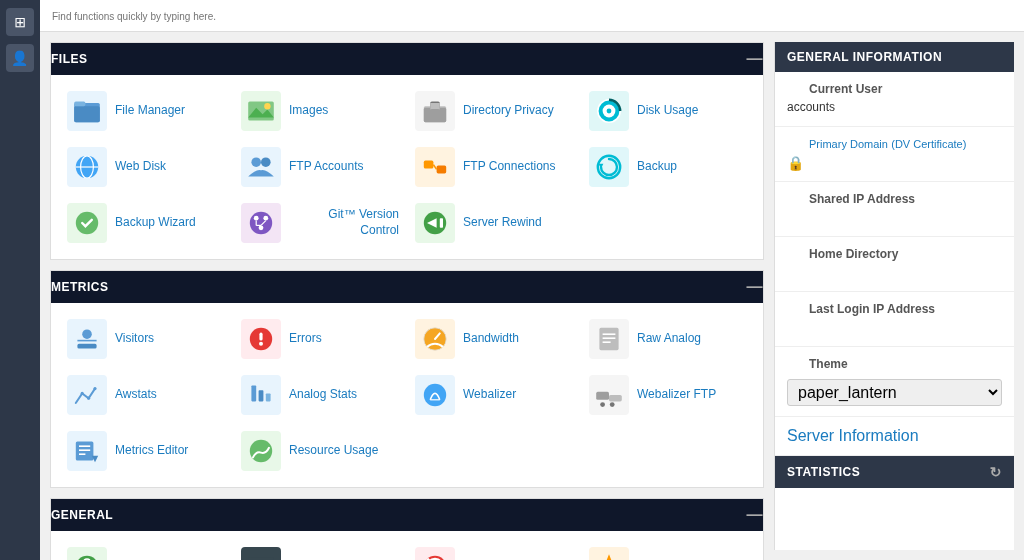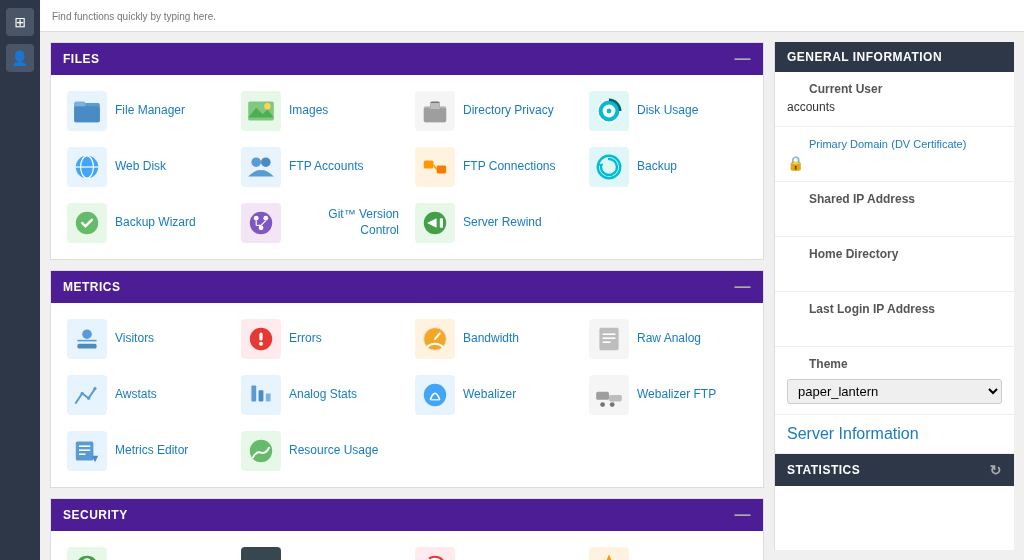--- a/index.html
+++ b/index.html
@@ -68,23 +68,23 @@
       flex-direction: column;
       gap: 10px;
     }
 
     
     .section-panel {
       background: #fff;
       border: 1px solid #ddd;
     }
     .section-header {
-      background: #4c1d95;
+      background: #0f172a;
       color: #fff;
-      padding: 8px 12px;
+      padding: 8px 0;
       font-size: 12px;
       font-weight: bold;
       letter-spacing: 0.5px;
       display: flex;
       justify-content: space-between;
       align-items: center;
       gap: 14px;
     }
     .section-header .minimize-btn {
       color: #aaa;
@@ -182,21 +182,21 @@
     .sidebar-link {
       color: #1a7bbf;
       font-size: 16px;
       cursor: pointer;
       text-decoration: none;
     }
 
     .theme-select {
       width: 100%;
       padding: 3px 6px;
-      font-size: 13px;
+      font-size: 16px;
       border: 1px solid #ccc;
       border-radius: 3px;
       margin-top: 4px;
     }
     .stats-header {
       background: #2d3748;
       color: #fff;
       padding: 8px 12px;
       font-size: 12px;
       font-weight: bold;
@@ -488,21 +488,21 @@
                   <path d="M10 28 Q14 20 20 22 Q26 24 30 16" fill="none" stroke="#fff" stroke-width="2.5" stroke-linecap="round"></path>
                 </svg>
             </div>
             <span class="feature-label">Resource Usage</span>
           </div>
         </div>
       </div>
 
       <div class="section-panel">
         <div class="section-header">
-          <span>SECURITY</span>
+          <span>GENERAL</span>
           <span class="minimize-btn">—</span>
         </div>
         <div class="section-body">
 
           <div class="feature-item">
             <div class="feature-icon icon-green">
               <svg class="svg-icon" viewBox="0 0 40 40">
                   <circle cx="20" cy="20" r="14" fill="#43a047"></circle>
                   <rect x="15" y="18" width="10" height="9" rx="1" fill="#fff"></rect>
                   <path d="M16 18 v-4 a4 4 0 0 1 8 0 v4" fill="none" stroke="#fff" stroke-width="2"></path>

